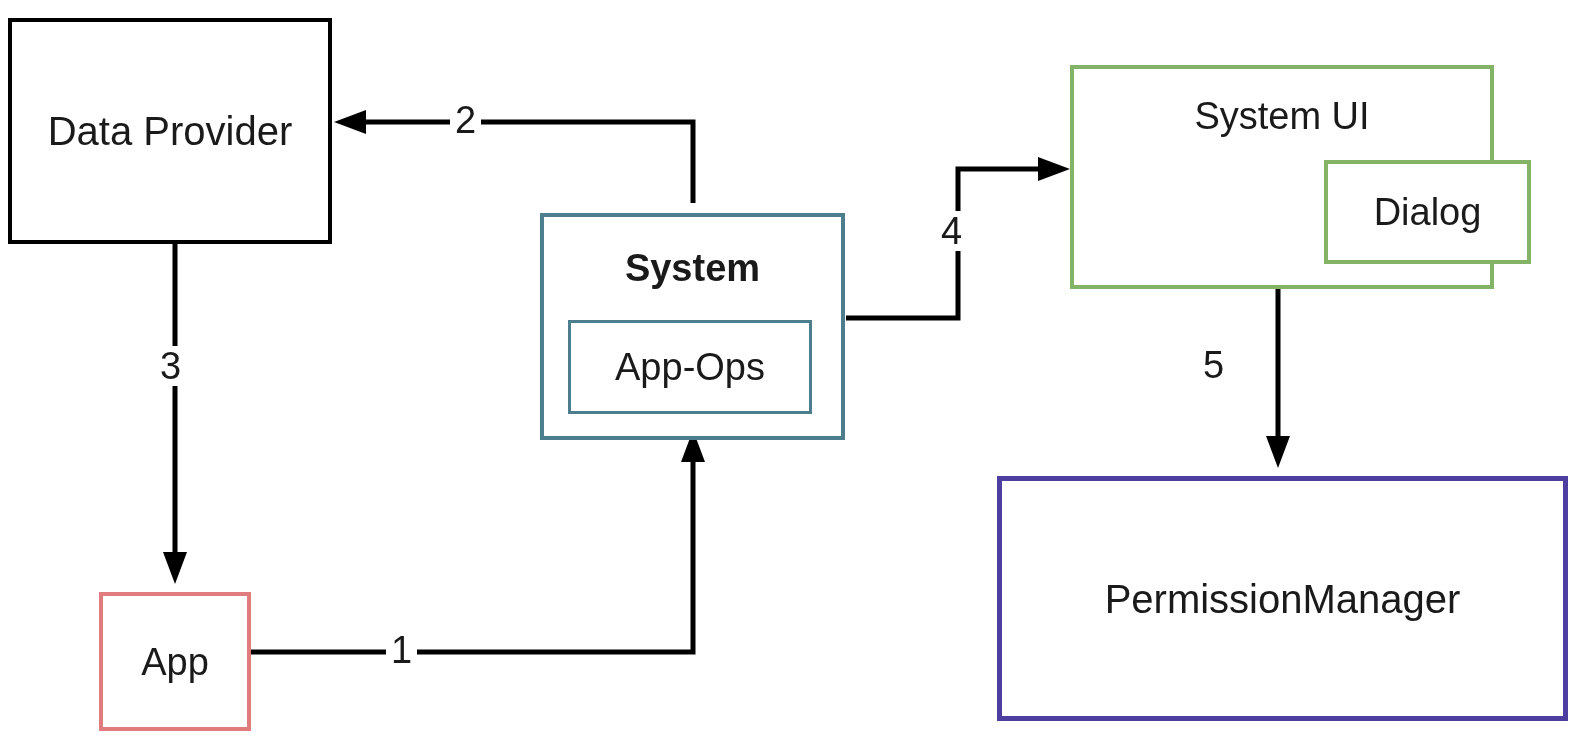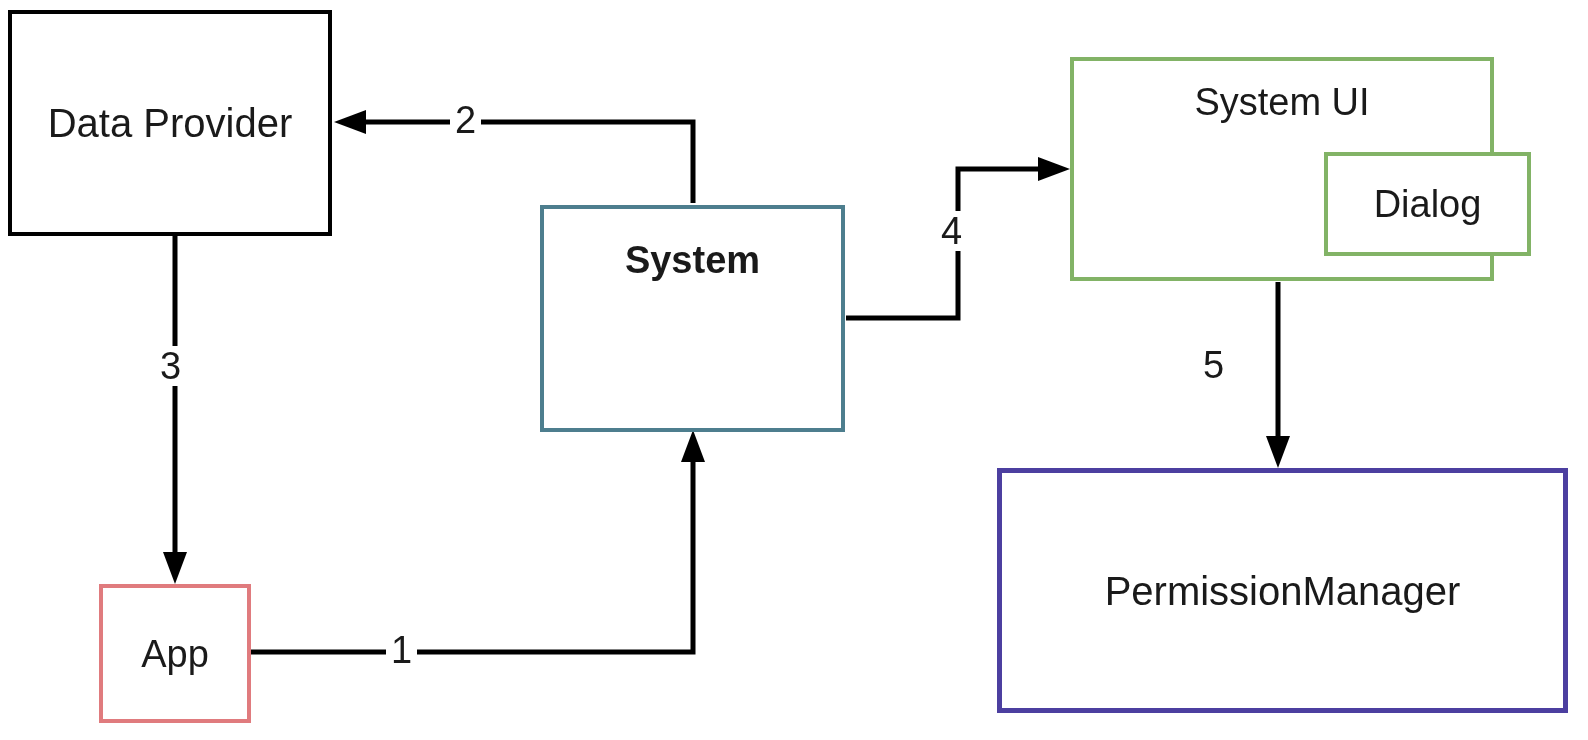--- a/index.html
+++ b/index.html
@@ -17,20 +17,21 @@
     height: 740px;
     background: #ffffff;
     overflow: hidden;
   }
   .node {
     position: absolute;
     box-sizing: border-box;
     background: #ffffff;
     display: flex;
     justify-content: center;
+    margin-top: 8px;
   }
   .node-label {
     font-family: "Liberation Sans", sans-serif;
     color: #1a1a1a;
     white-space: nowrap;
     line-height: 1;
   }
   
   #node-data-provider {
     left: 8px; top: 10px; width: 324px; height: 226px;
@@ -54,21 +55,21 @@
     border: 3px solid #4D7E8E;
     align-items: center;
   }
   #node-app-ops .node-label { font-size: 38px; }
 
   
   #node-system-ui {
     left: 1070px; top: 57px; width: 424px; height: 224px;
     border: 4px solid #82B366;
     align-items: flex-start;
-    padding-top: 22px;
+    padding-top: 28px;
   }
   #node-system-ui > .node-label { font-size: 38px; }
 
   
   #node-dialog {
     left: 1270px; top: 152px; width: 207px; height: 104px;
     border: 4px solid #82B366;
     align-items: center;
   }
   #node-dialog .node-label { font-size: 38px; }
@@ -162,20 +163,23 @@
   <div class="edge-label" id="edge-label-5">5</div>
 
   <div class="node" id="node-data-provider" style="left: 8px; top: 10px; width: 324px; height: 226px; border-color: rgb(0, 0, 0);">
     <span class="node-label">Data Provider</span>
   </div>
 
   <div class="node" id="node-system" style="left: 540px; top: 205px; width: 305px; height: 227px; border-color: rgb(77, 126, 142);">
     <span class="node-label">System</span>
   </div>
 
+  <div class="node" id="node-app-ops" style="left: 568px; top: 312px; width: 244px; height: 94px; border-color: rgb(77, 126, 142);">
+    <span class="node-label">App-Ops</span>
+  </div>
 
   <div class="node" id="node-system-ui" style="left: 1070px; top: 57px; width: 424px; height: 224px; border-color: rgb(130, 179, 102);">
     <span class="node-label">System UI</span>
   </div>
 
   <div class="node" id="node-dialog" style="left: 1324px; top: 152px; width: 207px; height: 104px; border-color: rgb(130, 179, 102);">
     <span class="node-label">Dialog</span>
   </div>
 
   <div class="node" id="node-app" style="left: 99px; top: 584px; width: 152px; height: 139px; border-color: rgb(224, 123, 126);">

